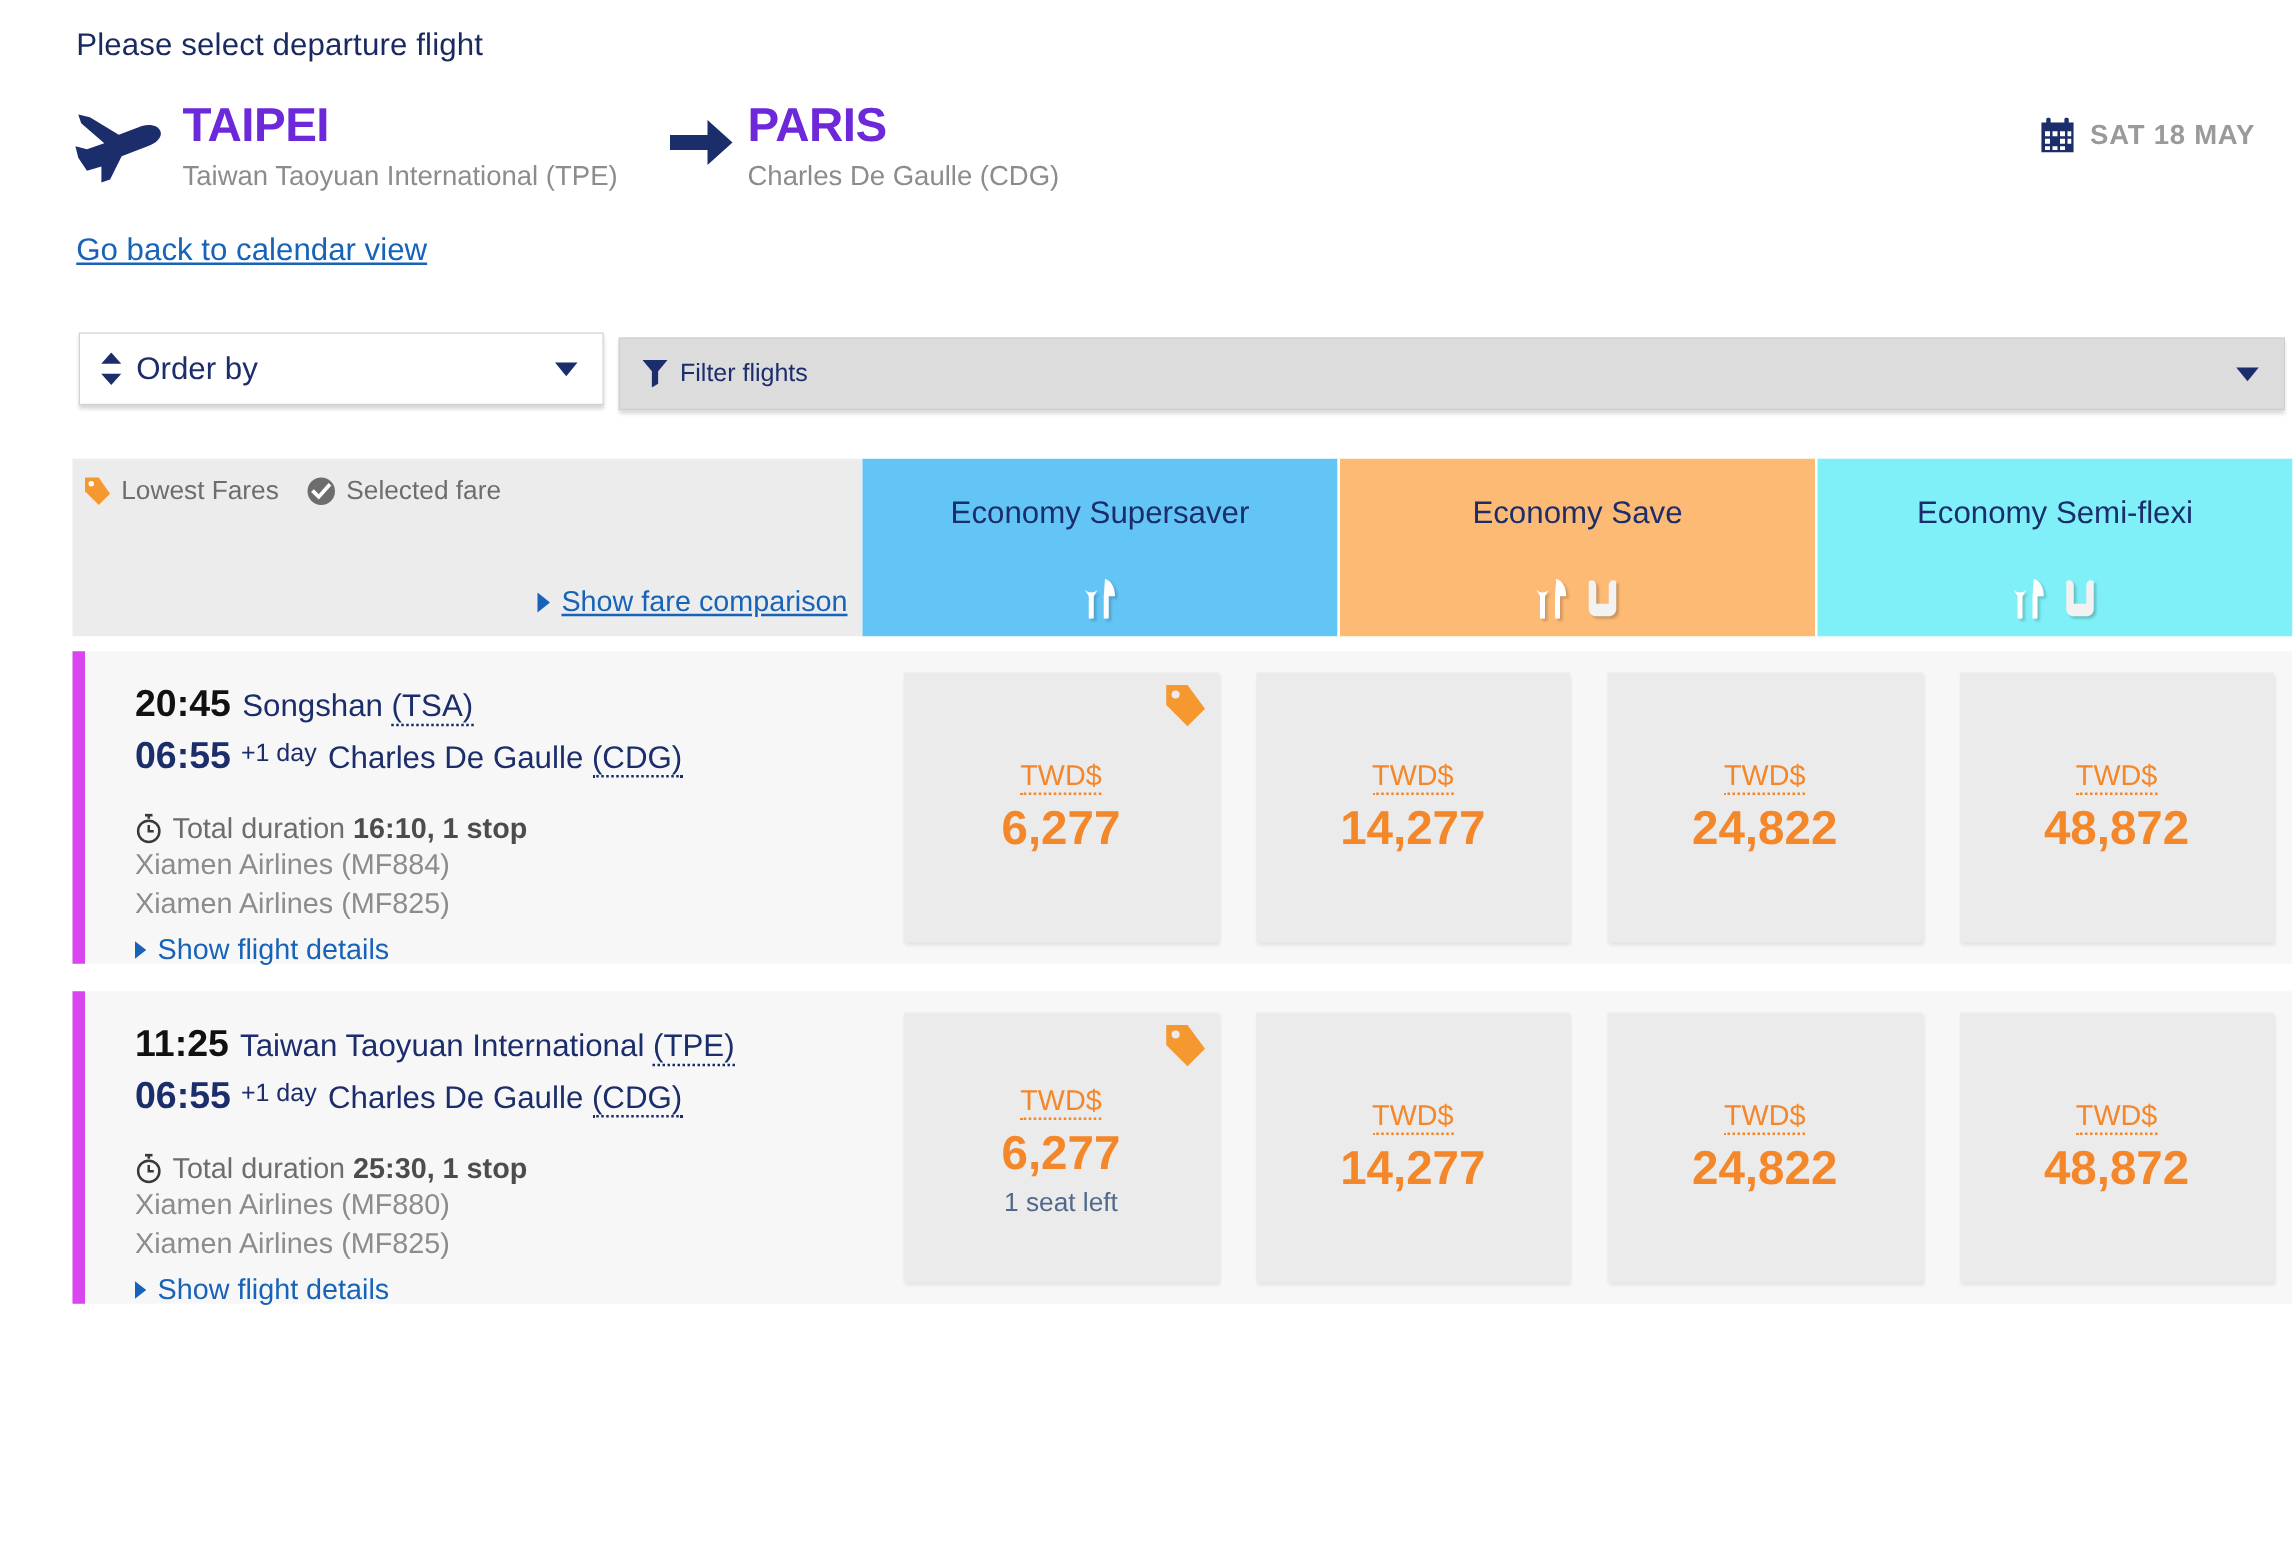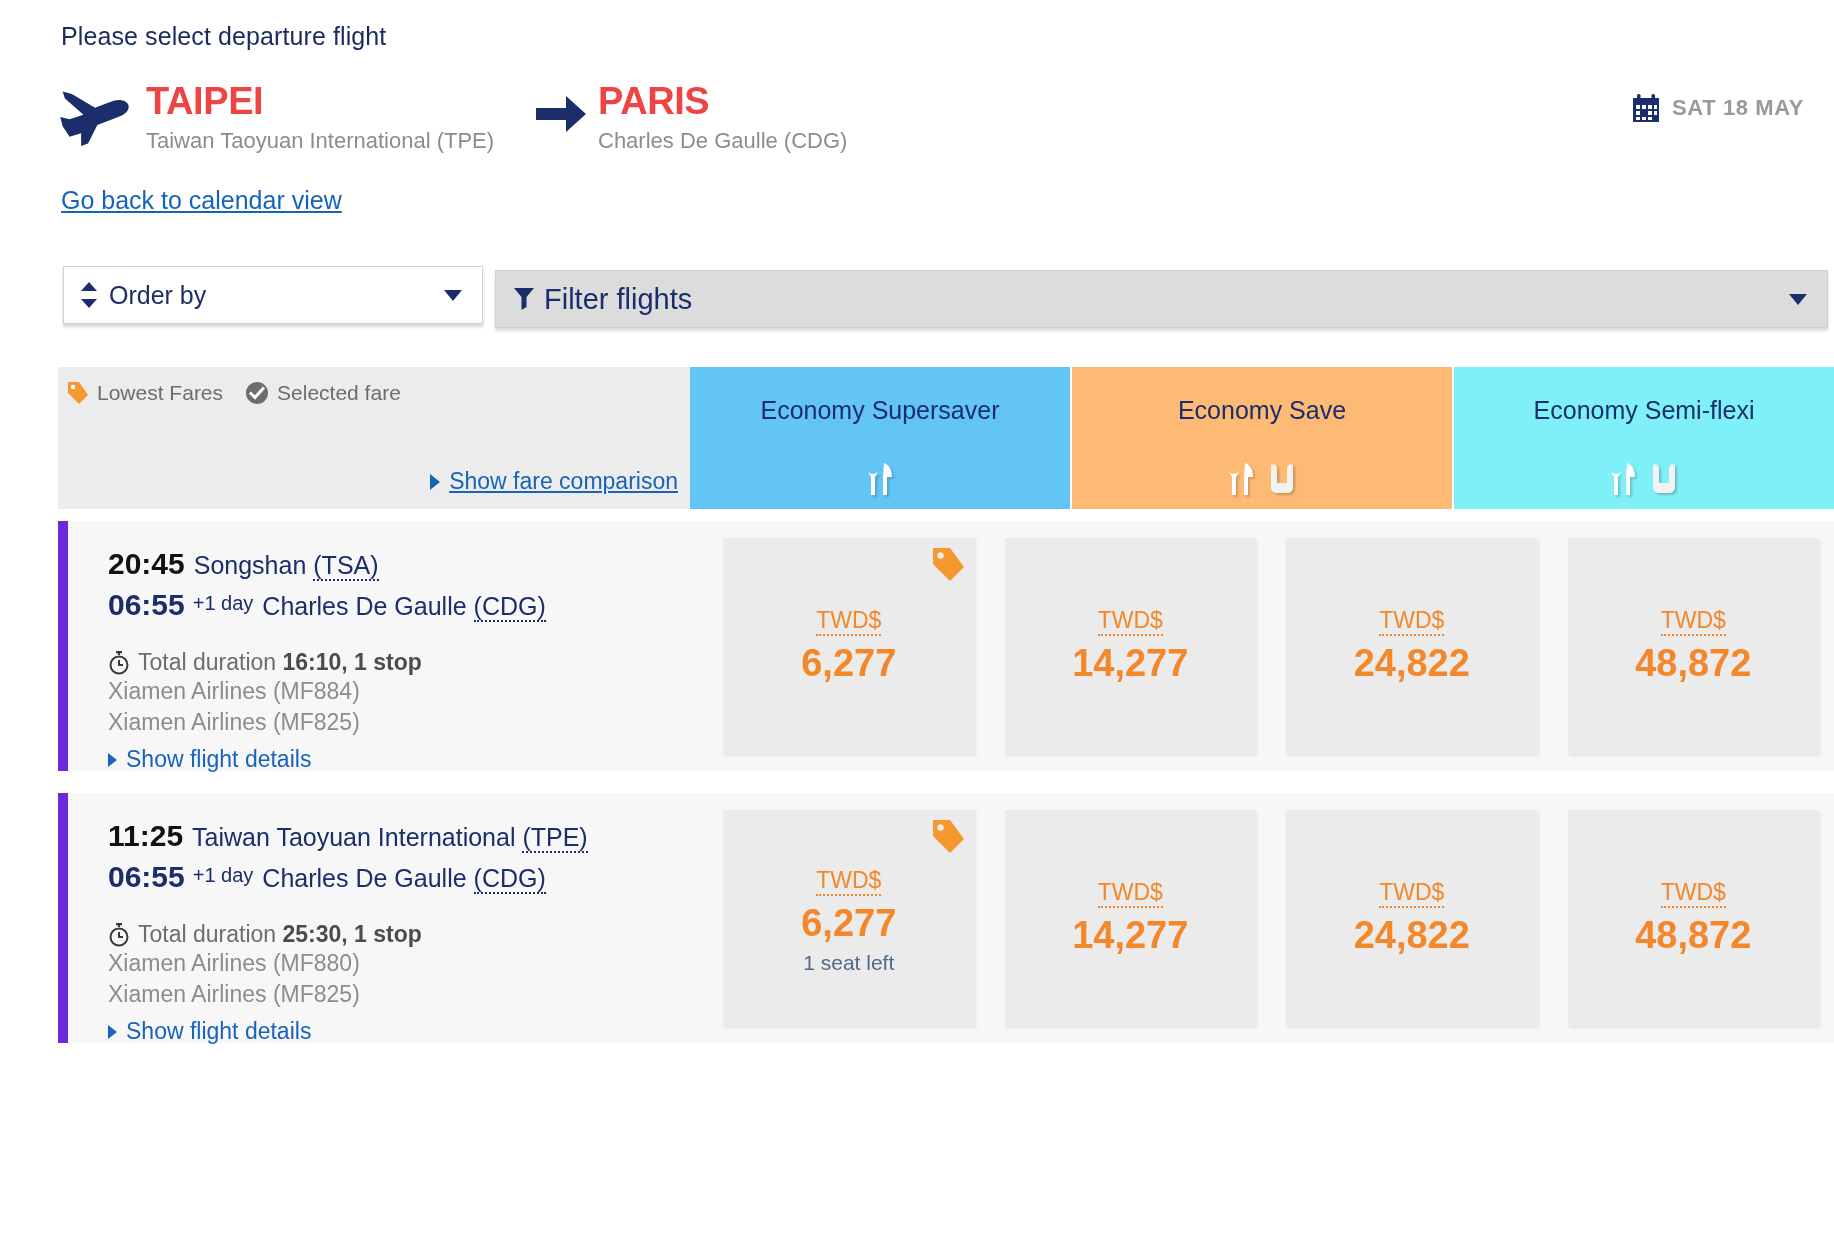--- a/index.html
+++ b/index.html
@@ -22,21 +22,21 @@
 
   
   .route-header {
     position: absolute; left: 58px; top: 78px; right: 20px; height: 90px;
   }
   .plane-icon { position: absolute; left: 0; top: 8px; width: 74px; height: 62px; color: #1b2d6b; }
   .city-block { position: absolute; }
   .city-block.origin { left: 88px; top: 0; }
   .city-block.dest   { left: 540px; top: 0; }
   .city-name {
-    font-size: 38px; font-weight: bold; color: #ef4444;
+    font-size: 38px; font-weight: bold; color: #6d28d9;
     line-height: 46px; letter-spacing: -0.4px;
   }
   .airport-name {
     font-size: 22px; color: #8c8c8c; line-height: 30px; margin-top: 2px;
   }
   .arrow-icon { position: absolute; left: 478px; top: 16px; width: 52px; height: 40px; color: #1b2d6b; }
   .date-block {
     position: absolute; right: 10px; top: 16px;
     display: flex; align-items: center; gap: 13px;
   }
@@ -64,21 +64,21 @@
   .order-label { margin-left: 11px; font-size: 25px; color: #1b2d6b; flex: 1; }
   .caret { width: 0; height: 0; border-left: 9px solid transparent; border-right: 9px solid transparent;
            border-top: 11px solid #1b2d6b; margin-right: 20px; flex: none; }
   .filter-flights {
     position: absolute; left: 495px; top: 8px; right: 6px; height: 58px;
     background: #dcdcdc; border: 1px solid #cfcfcf;
     box-shadow: 0 3px 3px rgba(0,0,0,.14);
     display: flex; align-items: center; cursor: pointer;
   }
   .funnel-icon { margin-left: 18px; width: 20px; height: 22px; color: #1b2d6b; flex: none; }
-  .filter-label { margin-left: 10px; font-size: 29px; color: #1b2d6b; flex: 1; }
+  .filter-label { margin-left: 10px; font-size: 20px; color: #1b2d6b; flex: 1; }
 
   
   .fare-header {
     position: absolute; left: 58px; top: 367px; right: 0; height: 142px;
     display: flex; align-items: stretch;
   }
   .legend-cell {
     width: 632px; background: #ececec; position: relative; flex: none;
   }
   .legend-row {
@@ -109,21 +109,21 @@
   .fare-col-icons {
     position: absolute; bottom: 14px; left: 0; right: 0;
     display: flex; justify-content: center; align-items: flex-end; gap: 14px;
   }
   .meal-icon { width: 26px; height: 32px; color: #ffffff; filter: drop-shadow(2px 2px 1px rgba(0,0,0,.18)); }
   .seat-icon { width: 28px; height: 32px; color: #f2f2f2; filter: drop-shadow(2px 2px 1px rgba(0,0,0,.20)); }
 
   
   .flight-row {
     position: absolute; left: 58px; right: 0; height: 250px;
-    background: #f7f7f7; border-left: 10px solid #6d28d9; padding-left: 43px;
+    background: #f7f7f7; border-left: 10px solid #d946ef; padding-left: 43px;
   }
   .flight-row.row-1 { top: 521px; }
   .flight-row.row-2 { top: 793px; }
   .flight-info { position: absolute; left: 40px; top: 22px; }
   .leg { display: flex; align-items: baseline; white-space: nowrap; }
   .leg-time { font-size: 30px; font-weight: bold; line-height: 41px; }
   .leg-time.dep { color: #111111; }
   .leg-time.arr { color: #1b2d6b; }
   .leg-plus { font-size: 20px; color: #1b2d6b; margin-left: 8px; position: relative; top: -5px; }
   .leg-airport { font-size: 25px; color: #1b2d6b; margin-left: 9px; }

